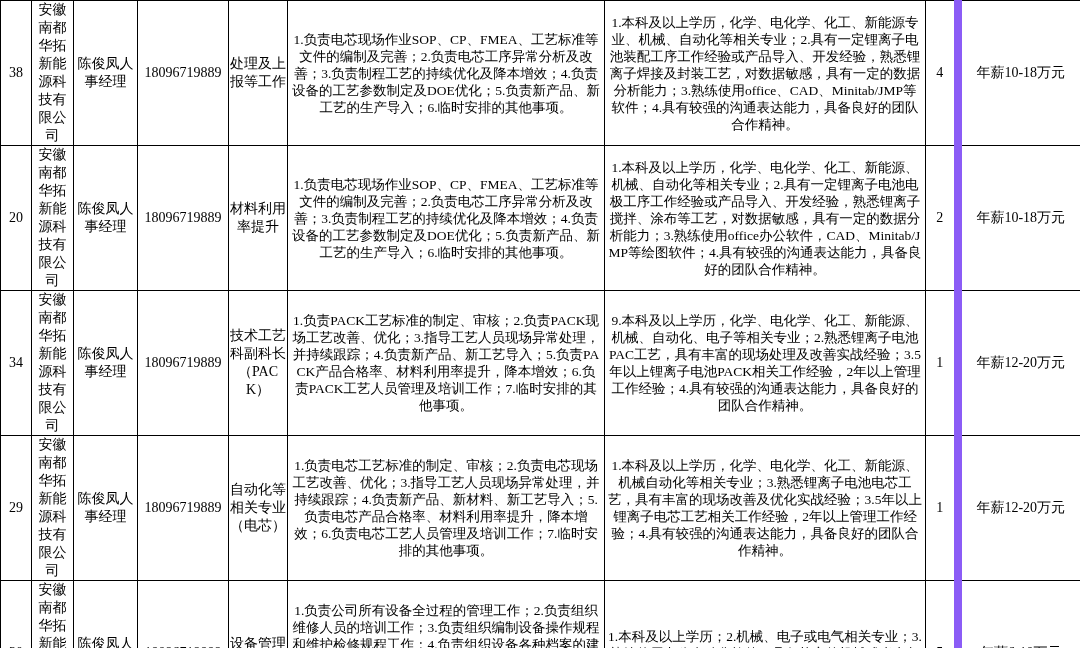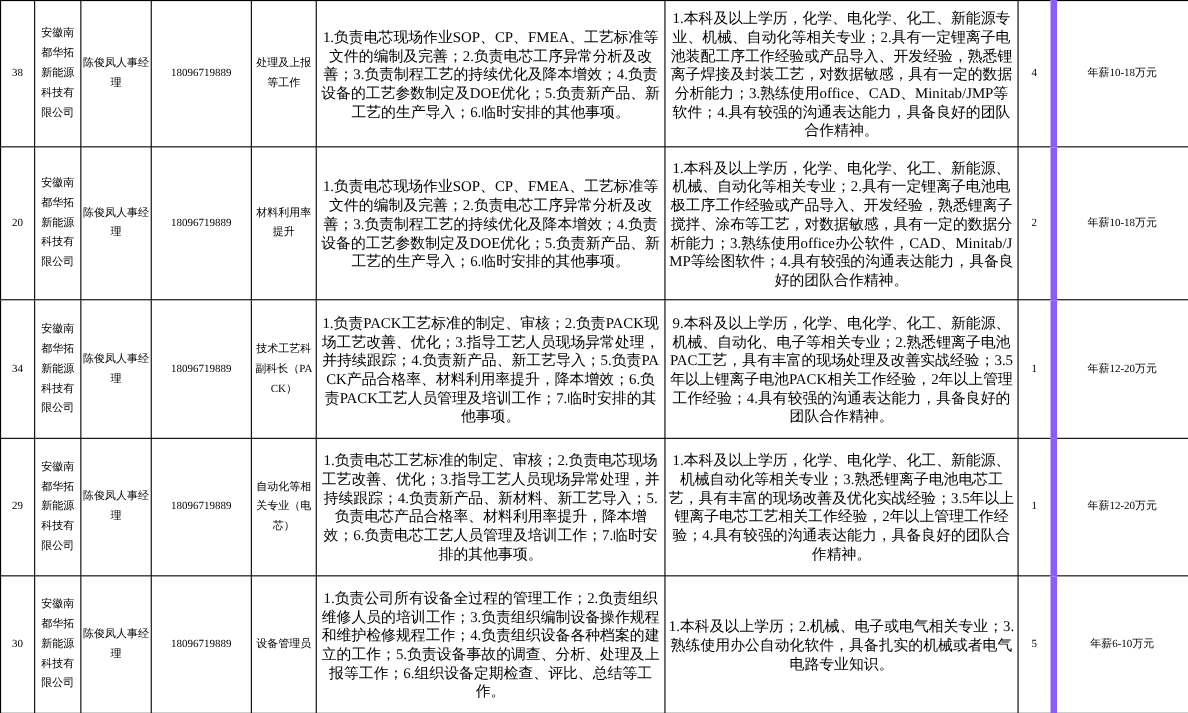--- a/index.html
+++ b/index.html
@@ -13,34 +13,34 @@
     width: 1080px;
     height: 648px;
     border-collapse: collapse;
     table-layout: fixed;
     background: #ffffff;
   }
   td {
     border: 1px solid #000000;
     overflow: hidden;
     vertical-align: middle;
-    font-size: 10px;
+    font-size: 14px;
     line-height: 18px;
     word-break: break-all;
   }
   td.cell-center { text-align: center; padding: 0; }
   td.cell-company { padding: 0 5px; }
   td.cell-text {
     text-align: center;
     padding: 1px 3px;
     font-size: 13.5px;
     line-height: 17px;
   }
   td.cell-salary {
-    border-left: 6px solid #8b5cf6;
+    border-left: 8px solid #8b5cf6;
     text-align: center;
   }
 </style>
 </head>
 <body>
 
 <table class="job-table">
   <colgroup>
     <col style="width:31px">
       <col style="width:42px">

